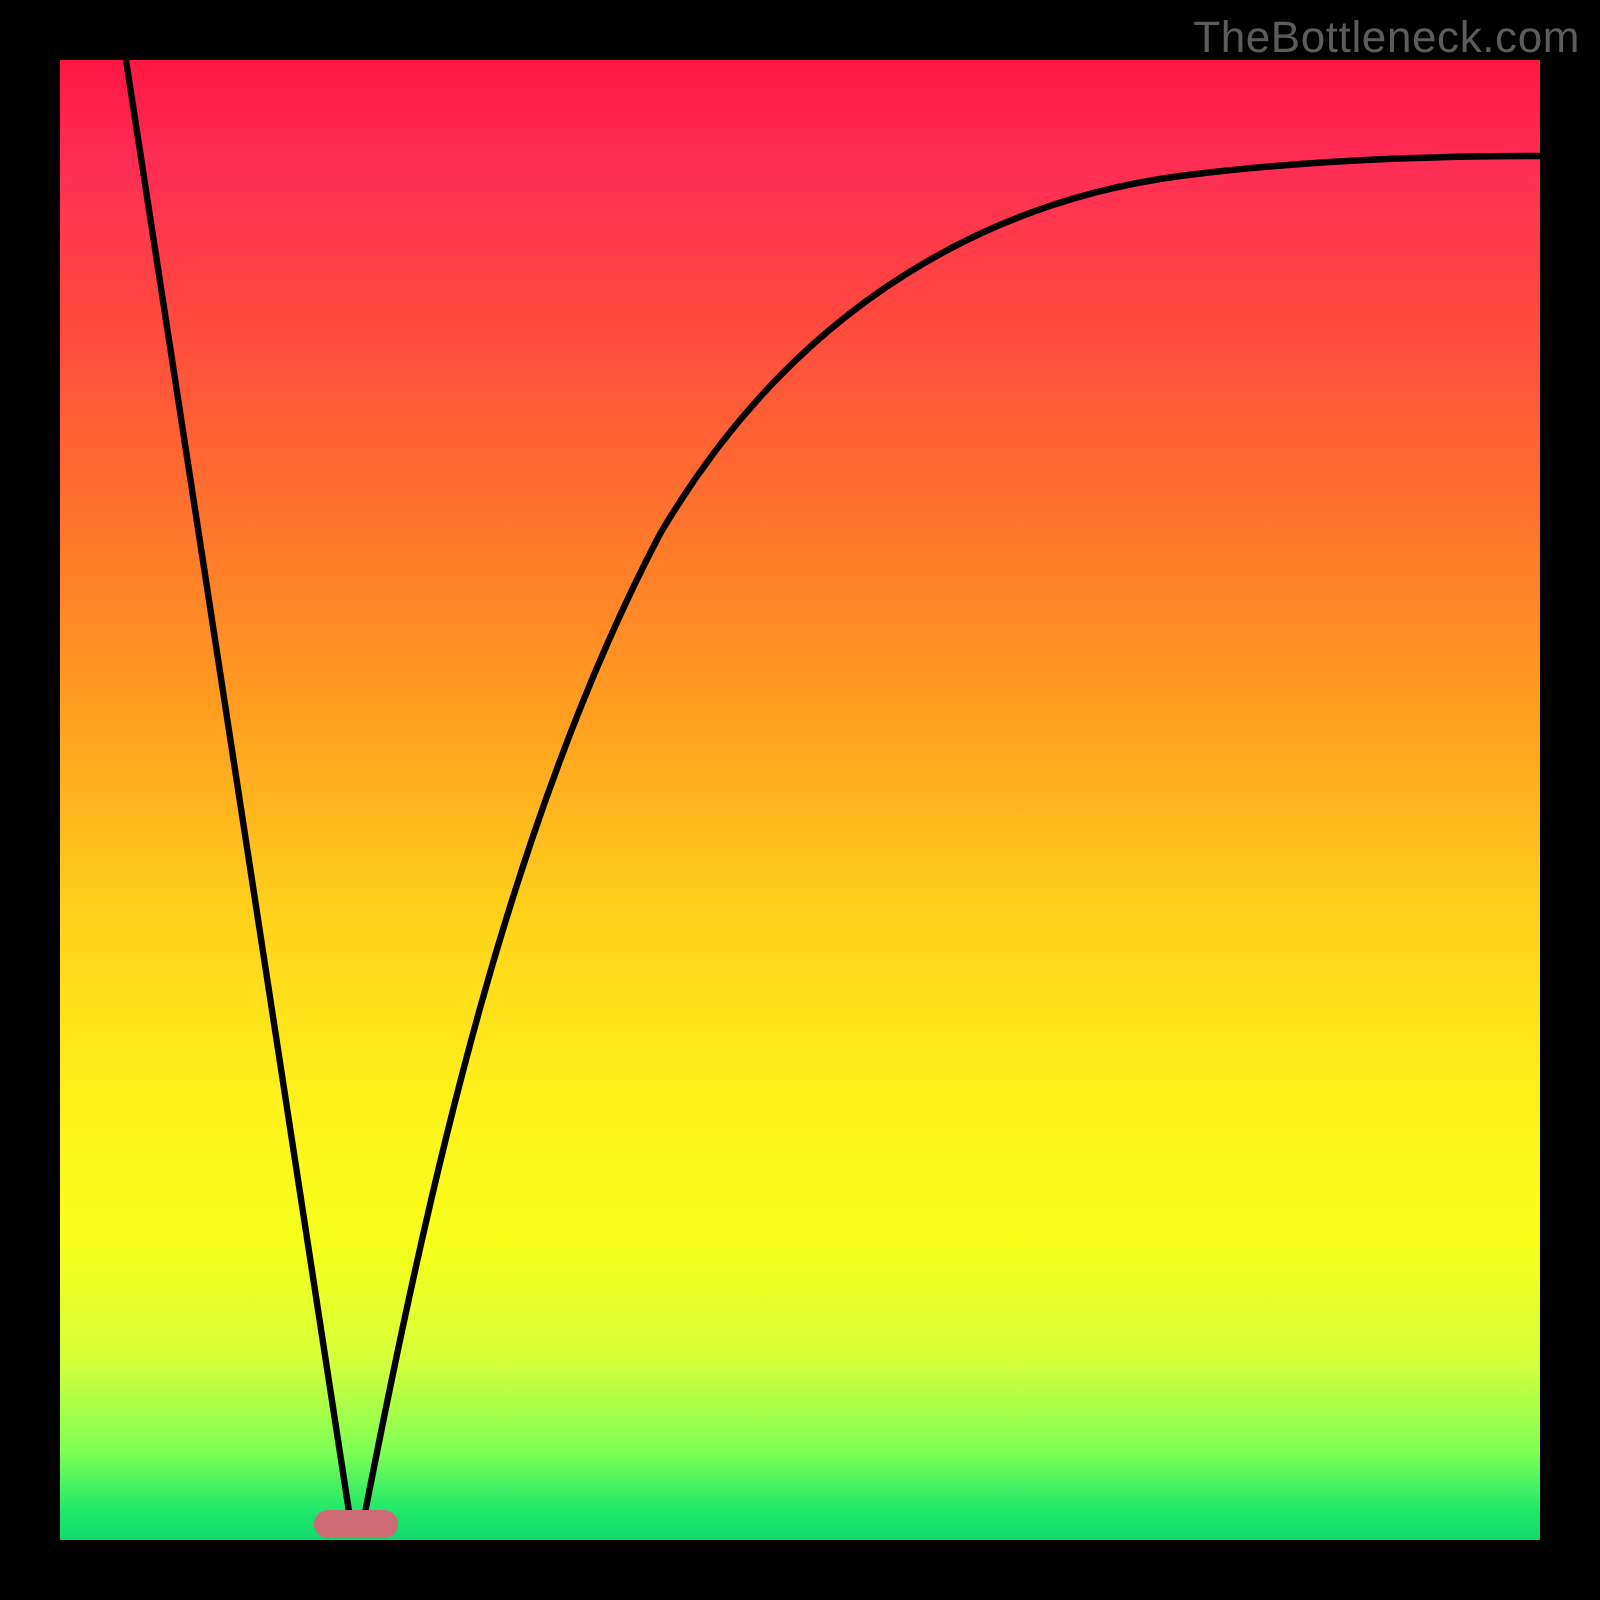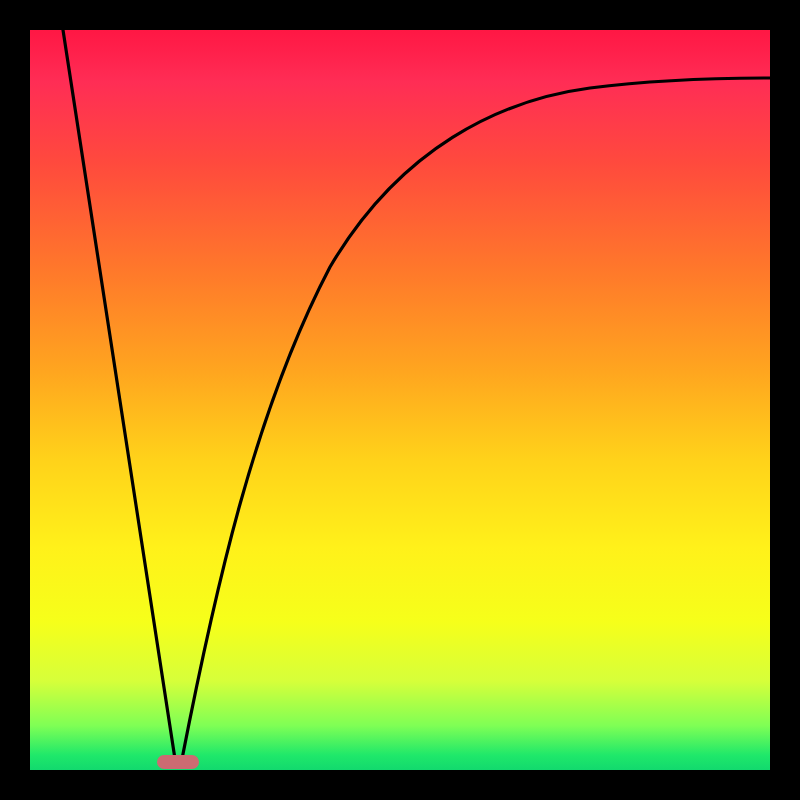--- a/index.html
+++ b/index.html
@@ -64,20 +64,21 @@
     border-radius: 7px;
     background: #cc6b72;
     transform: translate(-50%, -50%);
   }
 </style>
 </head>
 <body>
 
 <div class="frame">
 
+  <div class="watermark">TheBottleneck.com</div>
 
   <div class="plot-area">
 
     <svg class="curve" viewBox="0 0 740 740" preserveAspectRatio="none">
 
       <path d="M 33 0 L 145 729" stroke="#000" stroke-width="3.2" fill="none" stroke-linecap="round" stroke-linejoin="round"></path>
 
       <path d="M 152 729
                C 185 560, 225 380, 300 237
                C 370 118, 470 70, 560 58

